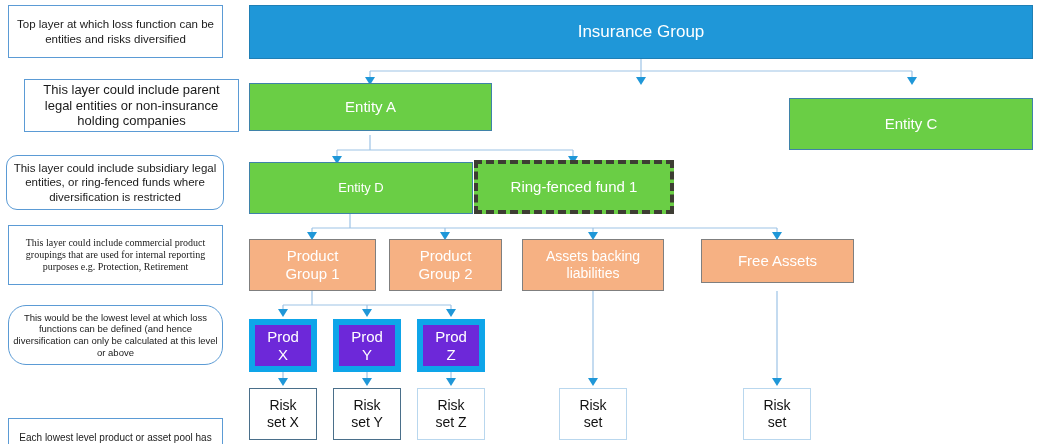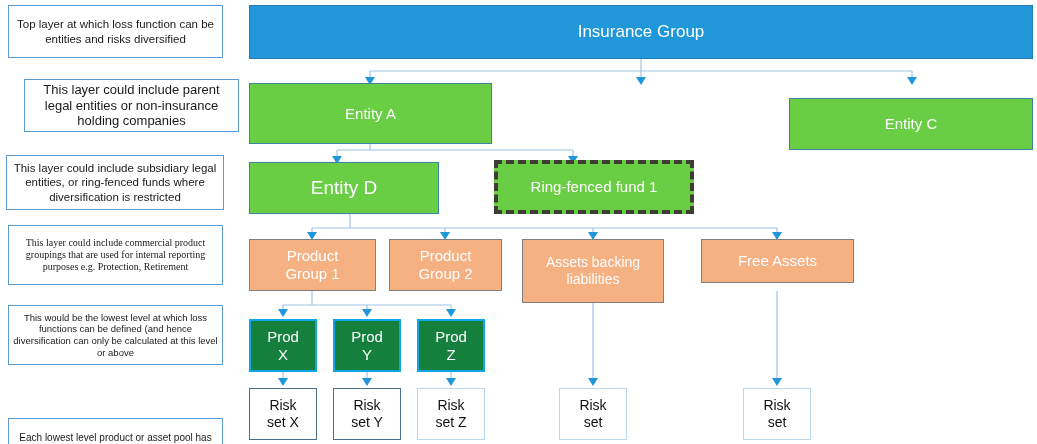--- a/index.html
+++ b/index.html
@@ -38,21 +38,21 @@
     justify-content: center;
     text-align: center;
     line-height: 1.18;
     color: #ffffff;
     white-space: pre-line;
   }
   .n-blue   { background: #1f97d8; border: 1px solid #1f7fb5; }
   .n-green  { background: #6ace45; border: 1px solid #3f82a8; }
   .n-dash   { background: #6ace45; border: 4px dashed #3d3d33; }
   .n-peach  { background: #f6b183; border: 1px solid #7f7f7f; color:#ffffff; }
-  .n-dblue  { background: #15803d; border: 2px solid #0ea5e9; }
+  .n-dblue  { background: #6d28d9; border: 6px solid #0ea5e9; }
   .n-white  { background: #ffffff; border: 1px solid #b9d7ee; color: #111111; }
   .n-white-strong { background: #ffffff; border: 1.5px solid #4a6f8a; color: #111111; }
 
   svg.lines {
     position: absolute;
     left: 0; top: 0;
     width: 1037px;
     height: 444px;
     pointer-events: none;
   }
@@ -114,46 +114,46 @@
     <polygon class="arrowhead" points="588,378 598,378 593,386"></polygon>
 
     <path class="ln" d="M777,291 L777,380"></path>
     <polygon class="arrowhead" points="772,378 782,378 777,386"></polygon>
   </svg>
 
   <div class="note" style="left:8px; top:5px; width:215px; height:53px; font-size:11.5px;">Top layer at which loss function can be entities and risks diversified</div>
 
   <div class="note" style="left:8px; top:79px; width:215px; height:53px; font-size:13px;margin-left:16px;">This layer could include parent legal entities or non-insurance holding companies</div>
 
-  <div class="note" style="left:6px; top:155px; width:218px; height:55px; font-size:11.5px;">This layer could include subsidiary legal entities, or ring-fenced funds where diversification is restricted</div>
+  <div class="note" style="left:6px; top:155px; width:218px; height:55px; font-size:11.5px;border-radius:11px;">This layer could include subsidiary legal entities, or ring-fenced funds where diversification is restricted</div>
 
   <div class="note" style="left:8px; top:225px; width:215px; height:60px; font-size:10px;font-family:Liberation Serif, serif;">This layer could include commercial product groupings that are used for internal reporting purposes e.g. Protection, Retirement</div>
 
-  <div class="note" style="left:8px; top:305px; width:215px; height:60px; font-size:9.5px;">This would be the lowest level at which loss functions can be defined (and hence diversification can only be calculated at this level or above</div>
+  <div class="note" style="left:8px; top:305px; width:215px; height:60px; font-size:9.5px;border-radius:18px;">This would be the lowest level at which loss functions can be defined (and hence diversification can only be calculated at this level or above</div>
 
   <div class="note" style="left:8px; top:381px; width:215px; height:53px; font-size:10px;margin-top:37px;">Each lowest level product or asset pool has an associated set of risk factors defined.</div>
 
   <div class="node n-blue" style="left:249px; top:5px; width:784px; height:54px; font-size:17px;">Insurance Group</div>
 
-  <div class="node n-green" style="left:249px; top:83px; width:243px; height:61px; font-size:15px;">Entity A</div>
+  <div class="node n-green" style="left:249px; top:83px; width:243px; height:48px; font-size:15px;">Entity A</div>
 
 
   <div class="node n-green" style="left:789px; top:83px; width:244px; height:52px; font-size:15px;margin-top:15px;">Entity C</div>
 
-  <div class="node n-green" style="left:249px; top:162px; width:190px; height:52px; font-size:19px;">Entity D</div>
+  <div class="node n-green" style="left:249px; top:162px; width:224px; height:52px; font-size:13px;">Entity D</div>
 
-  <div class="node n-dash" style="left:474px; top:160px; width:200px; height:54px; font-size:15px;margin-left:20px;">Ring-fenced fund 1</div>
+  <div class="node n-dash" style="left:474px; top:160px; width:200px; height:54px; font-size:15px;">Ring-fenced fund 1</div>
 
   <div class="node n-peach" style="left:249px; top:239px; width:127px; height:52px; font-size:15px;">Product
 Group 1</div>
 
   <div class="node n-peach" style="left:389px; top:239px; width:113px; height:52px; font-size:15px;">Product
 Group 2</div>
 
-  <div class="node n-peach" style="left:522px; top:239px; width:142px; height:64px; font-size:14px;">Assets backing
+  <div class="node n-peach" style="left:522px; top:239px; width:142px; height:52px; font-size:14px;">Assets backing
 liabilities</div>
 
   <div class="node n-peach" style="left:701px; top:239px; width:153px; height:44px; font-size:15px;">Free Assets</div>
 
   <div class="node n-dblue" style="left:249px; top:319px; width:68px; height:53px; font-size:15px;">Prod
 X</div>
 
   <div class="node n-dblue" style="left:333px; top:319px; width:68px; height:53px; font-size:15px;">Prod
 Y</div>
 

